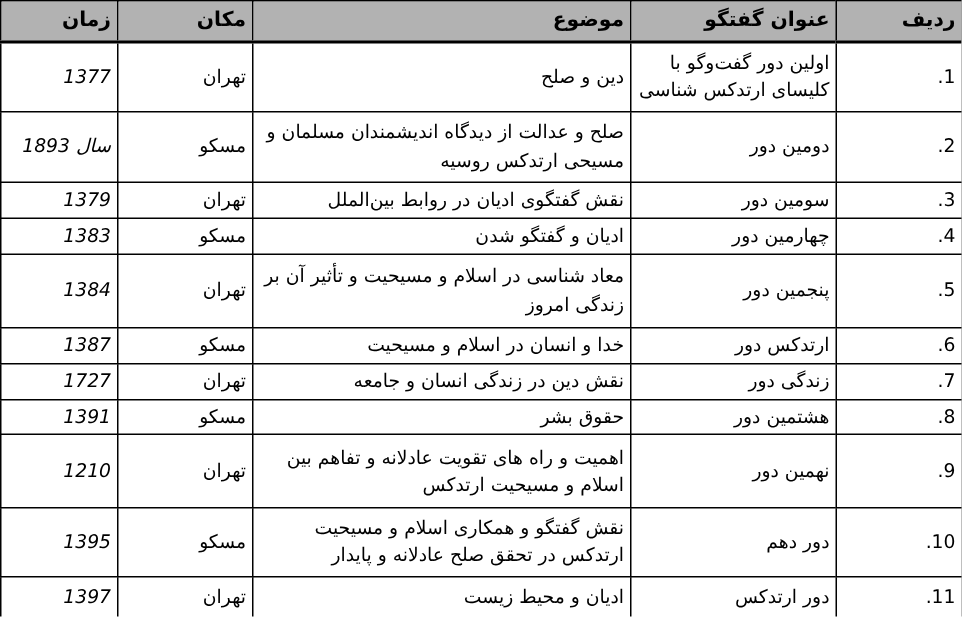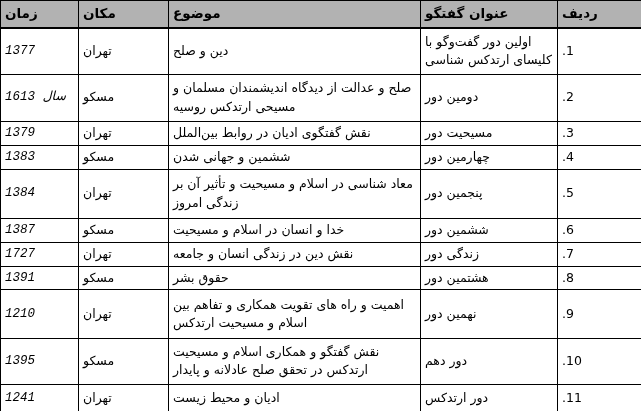--- a/index.html
+++ b/index.html
@@ -23,42 +23,41 @@
   table.dialogues col.c-title   { width: 137px; }
   table.dialogues col.c-subject { width: 252px; }
   table.dialogues col.c-place   { width: 90px; }
   table.dialogues col.c-time    { width: 78px; }
 
   table.dialogues th, table.dialogues td {
     border: 1px solid #000000;
     padding: 2px 4px;
     font-size: 12.5px;
     line-height: 1.45;
-    text-align: left;
+    text-align: right;
     vertical-align: middle;
     overflow: hidden;
   }
   table.dialogues thead th {
     background: #b2b2b2;
     font-weight: bold;
     font-size: 13.5px;
     height: 22px;
     border-bottom: 2px solid #000000;
   }
   td.cell-id {
     direction: ltr;
     text-align: left;
     vertical-align: top;
     padding: 3px 2px 2px 9px;
     font-size: 13px;
   }
   td.cell-time {
     font-style: italic;
     font-size: 14.5px;
-    font-family: Liberation Mono, monospace;
   }
   
   tbody tr:nth-child(1)  { height: 46px; }
   tbody tr:nth-child(2)  { height: 47px; }
   tbody tr:nth-child(3)  { height: 24px; }
   tbody tr:nth-child(4)  { height: 24px; }
   tbody tr:nth-child(5)  { height: 49px; }
   tbody tr:nth-child(6)  { height: 24px; }
   tbody tr:nth-child(7)  { height: 24px; }
   tbody tr:nth-child(8)  { height: 23px; }
@@ -92,46 +91,46 @@
     <td class="cell-title">اولین دور گفت‌وگو با کلیسای ارتدکس شناسی</td>
     <td class="cell-subject">دین و صلح</td>
     <td class="cell-place">تهران</td>
     <td class="cell-time">1377</td>
   </tr>
       <tr>
     <td class="cell-id">.2</td>
     <td class="cell-title">دومین دور</td>
     <td class="cell-subject">صلح و عدالت از دیدگاه اندیشمندان مسلمان و مسیحی ارتدکس روسیه</td>
     <td class="cell-place">مسکو</td>
-    <td class="cell-time">سال 1613</td>
+    <td class="cell-time">سال 1893</td>
   </tr>
       <tr>
     <td class="cell-id">.3</td>
-    <td class="cell-title">مسیحیت دور</td>
+    <td class="cell-title">سومین دور</td>
     <td class="cell-subject">نقش گفتگوی ادیان در روابط بین‌الملل</td>
     <td class="cell-place">تهران</td>
     <td class="cell-time">1379</td>
   </tr>
       <tr>
     <td class="cell-id">.4</td>
     <td class="cell-title">چهارمین دور</td>
-    <td class="cell-subject">ششمین و جهانی شدن</td>
+    <td class="cell-subject">ادیان و گفتگو شدن</td>
     <td class="cell-place">مسکو</td>
     <td class="cell-time">1383</td>
   </tr>
       <tr>
     <td class="cell-id">.5</td>
     <td class="cell-title">پنجمین دور</td>
     <td class="cell-subject">معاد شناسی در اسلام و مسیحیت و تأثیر آن بر زندگی امروز</td>
     <td class="cell-place">تهران</td>
     <td class="cell-time">1384</td>
   </tr>
       <tr>
     <td class="cell-id">.6</td>
-    <td class="cell-title">ششمین دور</td>
+    <td class="cell-title">ارتدکس دور</td>
     <td class="cell-subject">خدا و انسان در اسلام و مسیحیت</td>
     <td class="cell-place">مسکو</td>
     <td class="cell-time">1387</td>
   </tr>
       <tr>
     <td class="cell-id">.7</td>
     <td class="cell-title">زندگی دور</td>
     <td class="cell-subject">نقش دین در زندگی انسان و جامعه</td>
     <td class="cell-place">تهران</td>
     <td class="cell-time">1727</td>
@@ -139,32 +138,32 @@
       <tr>
     <td class="cell-id">.8</td>
     <td class="cell-title">هشتمین دور</td>
     <td class="cell-subject">حقوق بشر</td>
     <td class="cell-place">مسکو</td>
     <td class="cell-time">1391</td>
   </tr>
       <tr>
     <td class="cell-id">.9</td>
     <td class="cell-title">نهمین دور</td>
-    <td class="cell-subject">اهمیت و راه های تقویت همکاری و تفاهم بین اسلام و مسیحیت ارتدکس</td>
+    <td class="cell-subject">اهمیت و راه های تقویت عادلانه و تفاهم بین اسلام و مسیحیت ارتدکس</td>
     <td class="cell-place">تهران</td>
     <td class="cell-time">1210</td>
   </tr>
       <tr>
     <td class="cell-id">.10</td>
     <td class="cell-title">دور دهم</td>
     <td class="cell-subject">نقش گفتگو و همکاری اسلام و مسیحیت ارتدکس در تحقق صلح عادلانه و پایدار</td>
     <td class="cell-place">مسکو</td>
     <td class="cell-time">1395</td>
   </tr>
       <tr>
     <td class="cell-id">.11</td>
     <td class="cell-title">دور ارتدکس</td>
     <td class="cell-subject">ادیان و محیط زیست</td>
     <td class="cell-place">تهران</td>
-    <td class="cell-time">1241</td>
+    <td class="cell-time">1397</td>
   </tr>
     </tbody>
 </table>
 
 </body></html>

